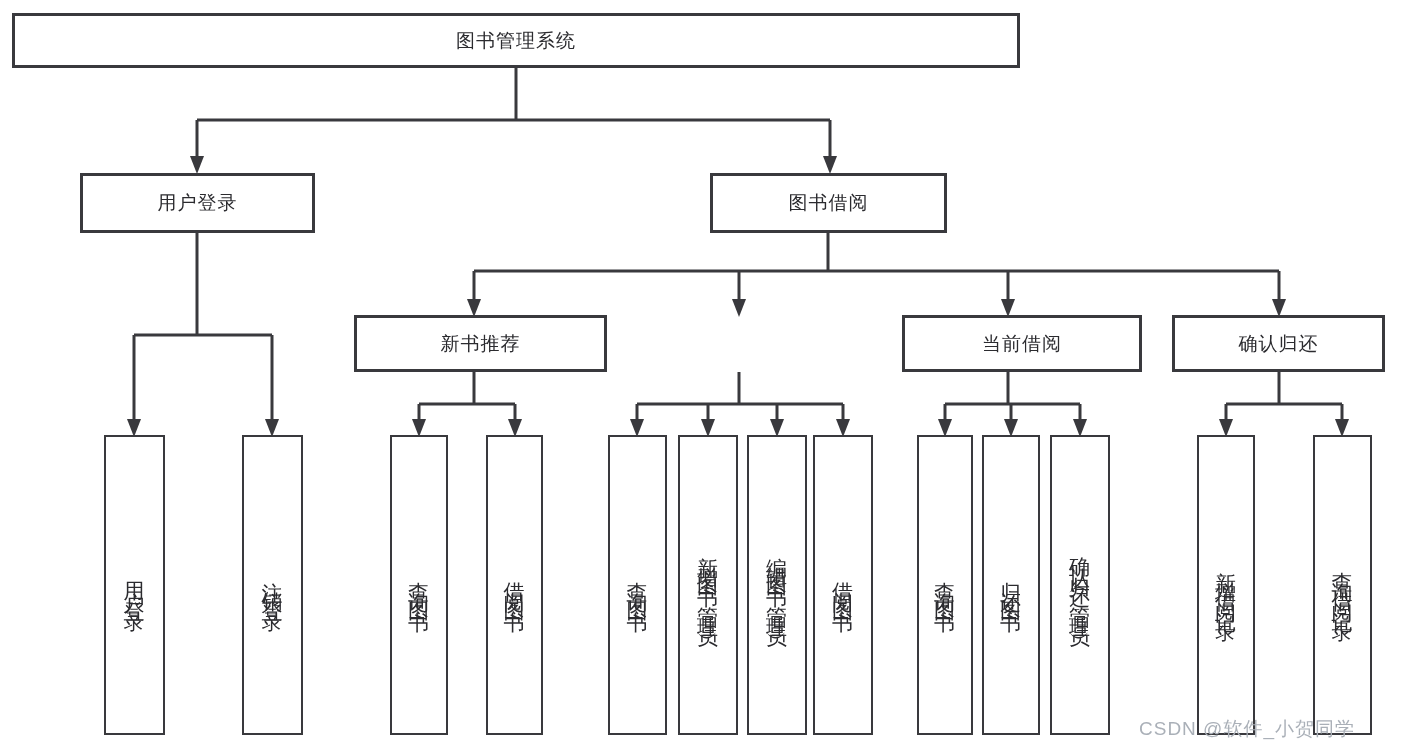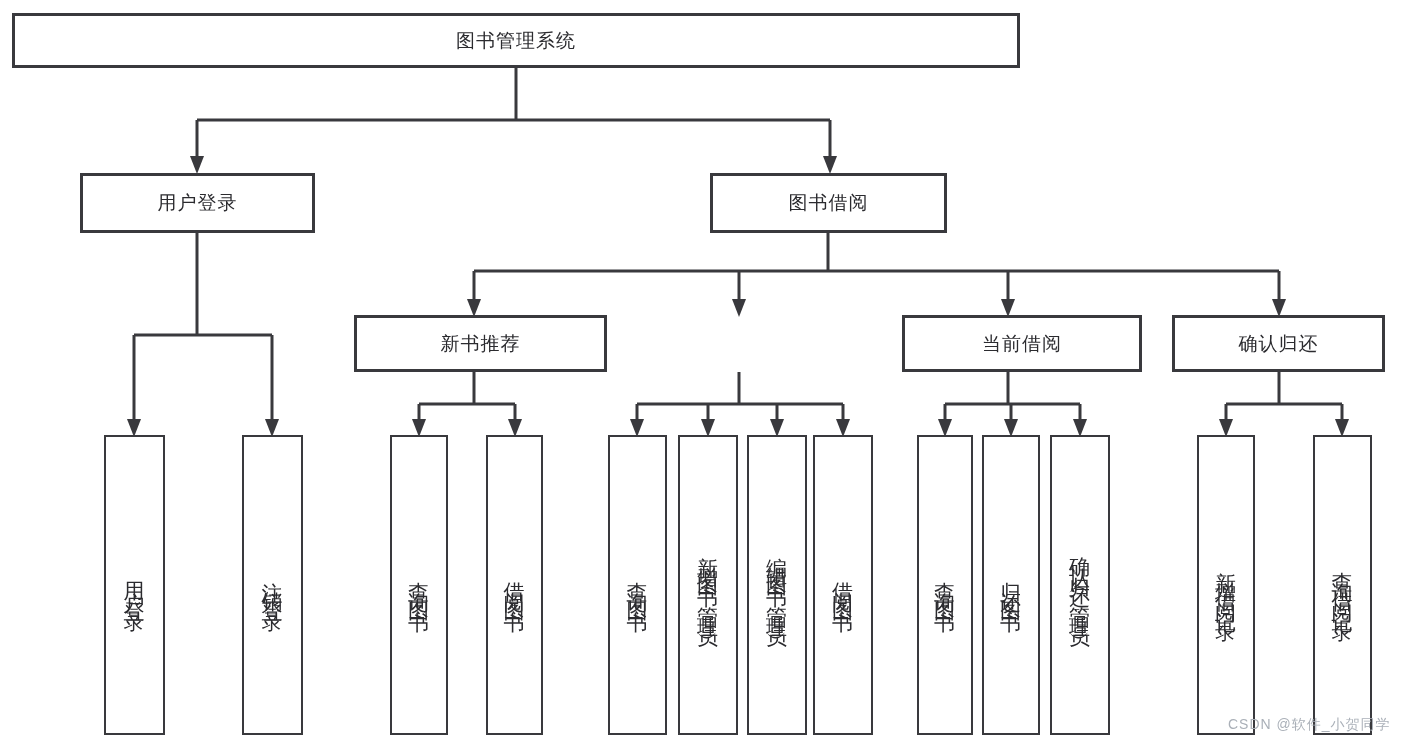--- a/index.html
+++ b/index.html
@@ -28,23 +28,23 @@
   .leaf {
     writing-mode:vertical-rl;
     text-orientation:mixed;
     font-size:21px;
     letter-spacing:10px;
     line-height:1;
     border-width:2px;
   }
   .watermark {
     position:absolute;
-    left:1228px;
+    left:1139px;
     top:716px;
-    font-size:14px;
+    font-size:19px;
     color:#aab0b8;
     z-index:3;
     white-space:nowrap;
     letter-spacing:1px;
   }
 </style>
 </head>
 <body>
 
 <div id="canvas">

